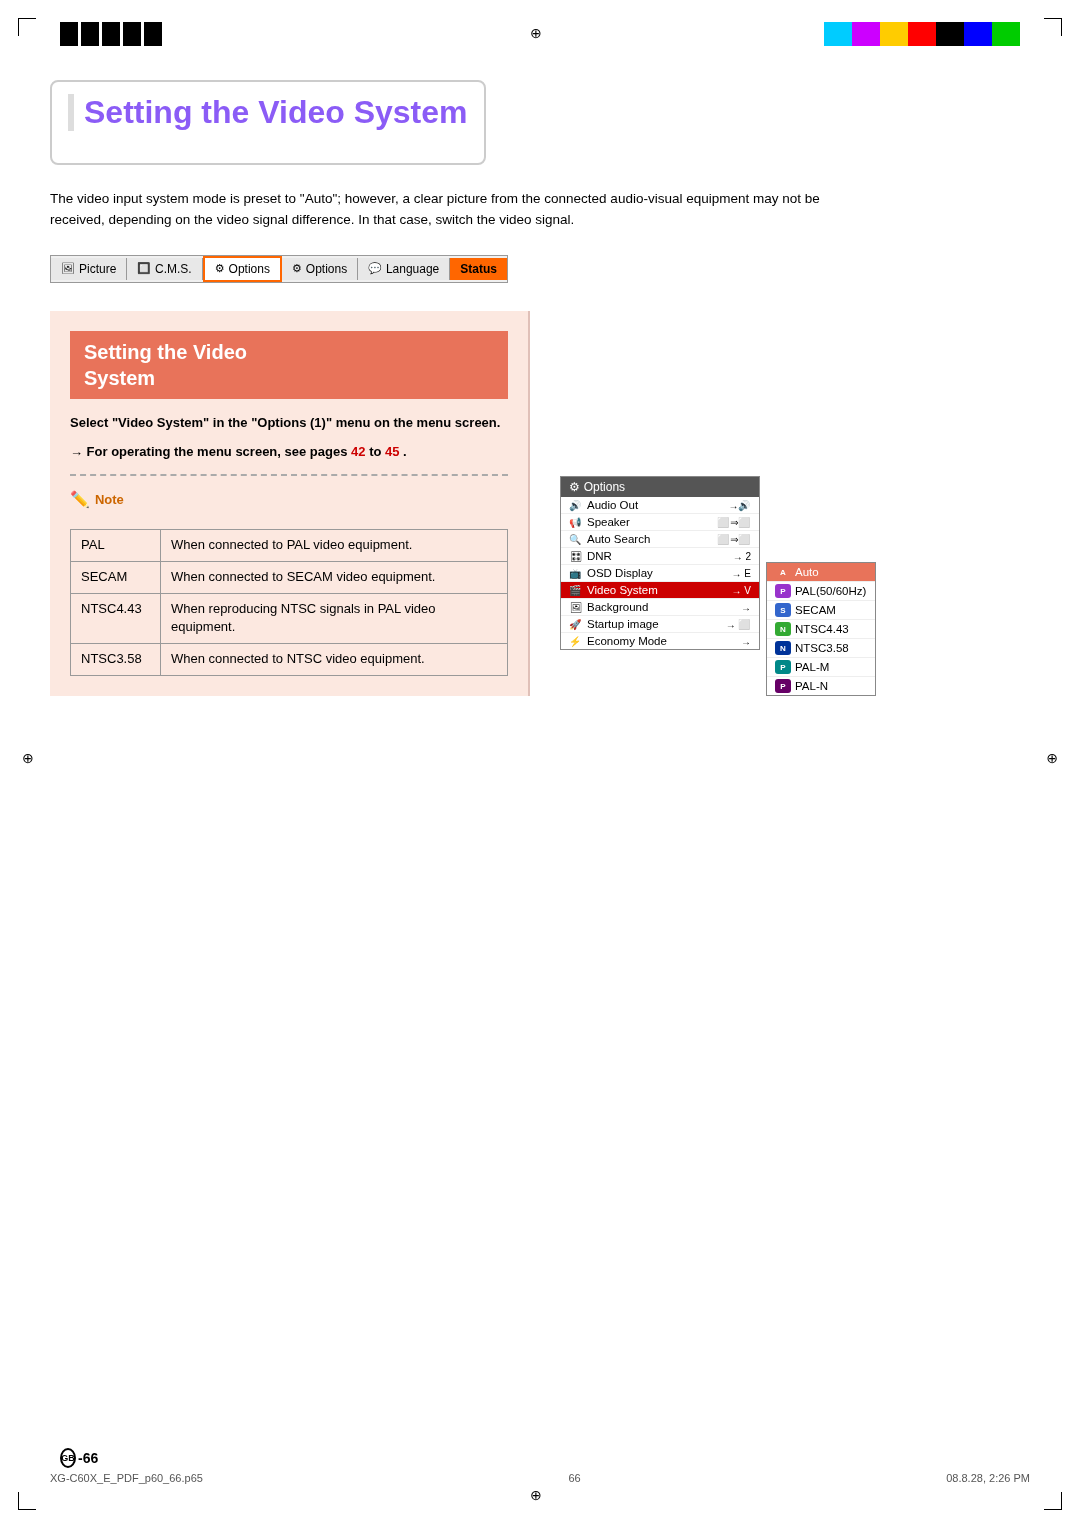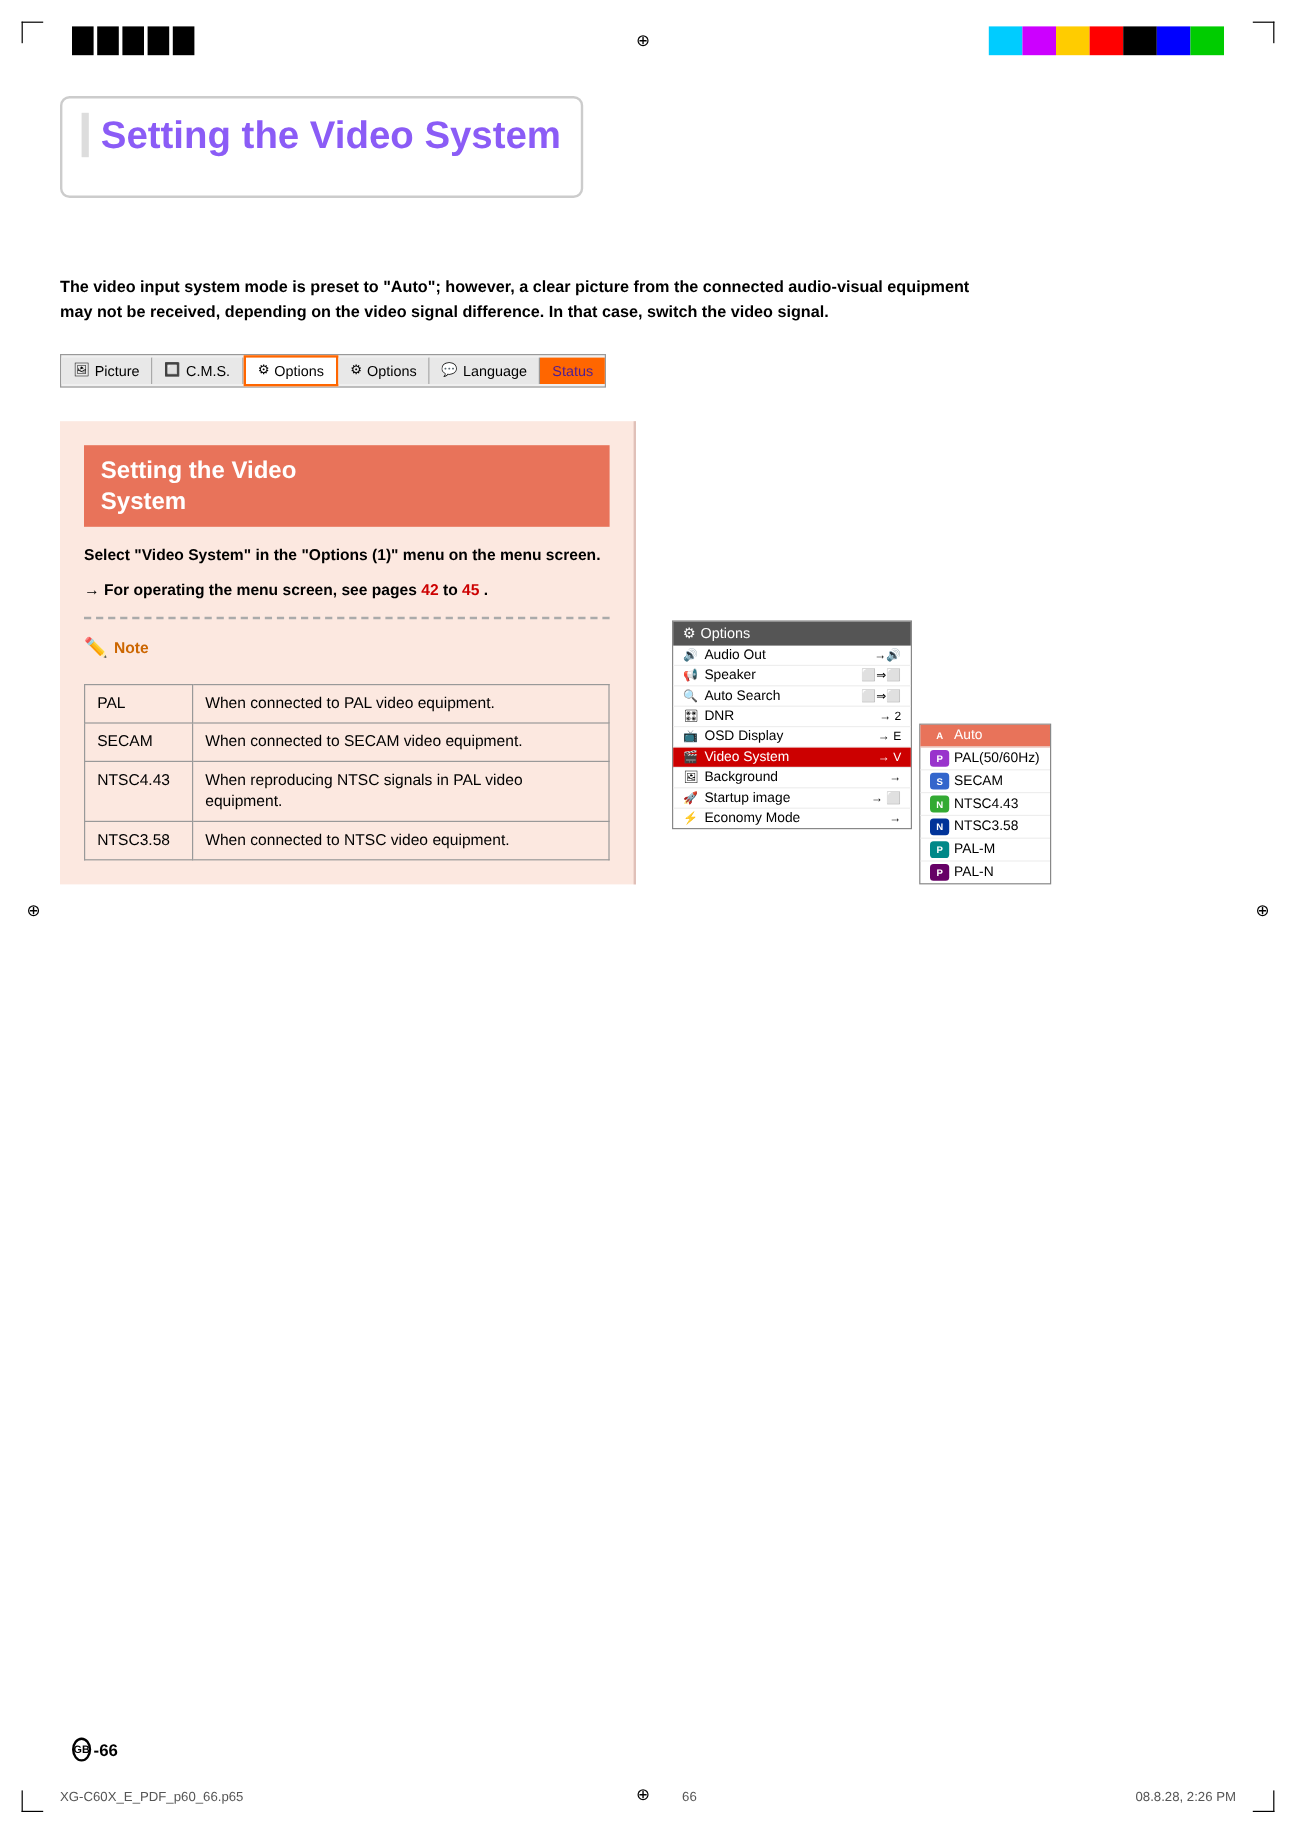--- a/index.html
+++ b/index.html
@@ -81,25 +81,24 @@
       border: 2px solid #ccc;
       border-radius: 8px;
       padding: 12px 16px;
       margin-bottom: 24px;
       display: inline-block;
     }
 
     
     .intro-text {
       font-size: 13.5px;
-      font-weight: bold;
+      font-weight: normal;
       line-height: 1.55;
       margin-bottom: 24px;
       max-width: 780px;
-      margin-top: 40px;
     }
 
     
     .menu-bar {
       display: flex;
       align-items: center;
       gap: 0;
       margin-bottom: 28px;
       border: 1px solid #999;
       display: inline-flex;
@@ -111,22 +110,22 @@
       padding: 4px 10px;
       border-right: 1px solid #999;
       font-size: 12px;
       cursor: pointer;
       background: #e8e8e8;
       gap: 4px;
     }
     .menu-tab:last-child { border-right: none; }
     .menu-tab.status-tab {
       background: #ff6600;
-      color: #4c1d95;
-      font-weight: normal;
+      color: #000000;
+      font-weight: bold;
     }
     .menu-tab.options-highlight {
       background: #fff;
       border: 2px solid #f60;
     }
     .tab-icon {
       font-size: 11px;
     }
 
     
@@ -302,21 +301,21 @@
     
     .left-bg {
       background: #fce8e0;
       padding: 20px;
       border-right: 2px solid #e0c0b8;
     }
 
     
     .page-footer {
       position: absolute;
-      bottom: 24px;
+      bottom: 44px;
       left: 50px;
       right: 50px;
       display: flex;
       justify-content: space-between;
       align-items: center;
       font-size: 11px;
       color: #555;
     }
     .gb-badge {
       display: inline-flex;

